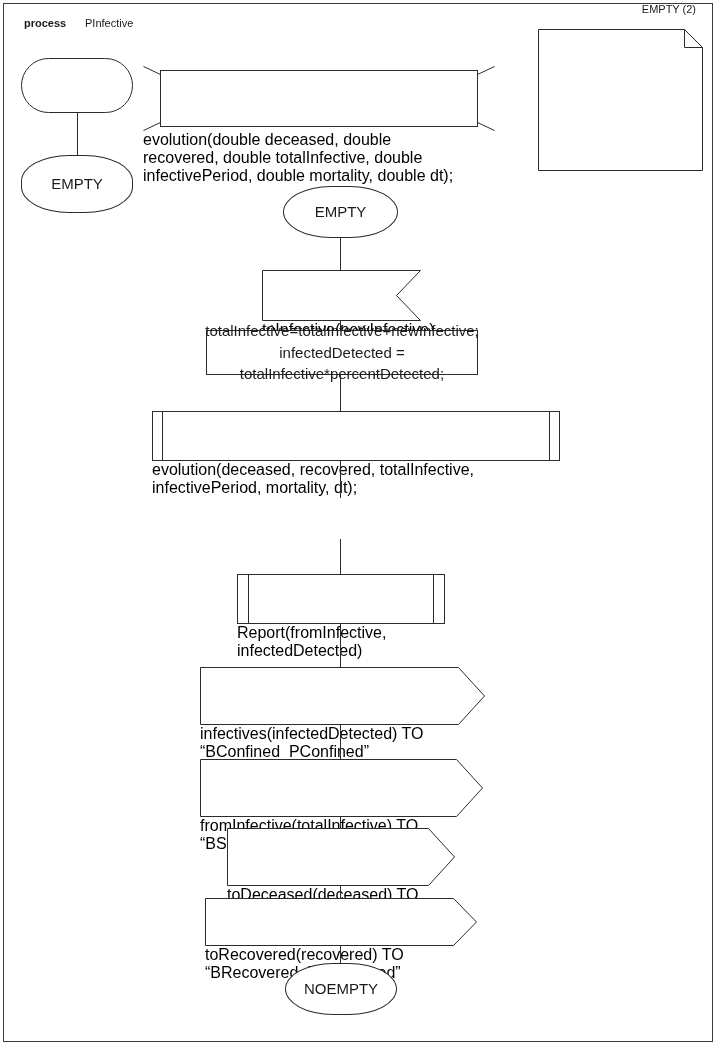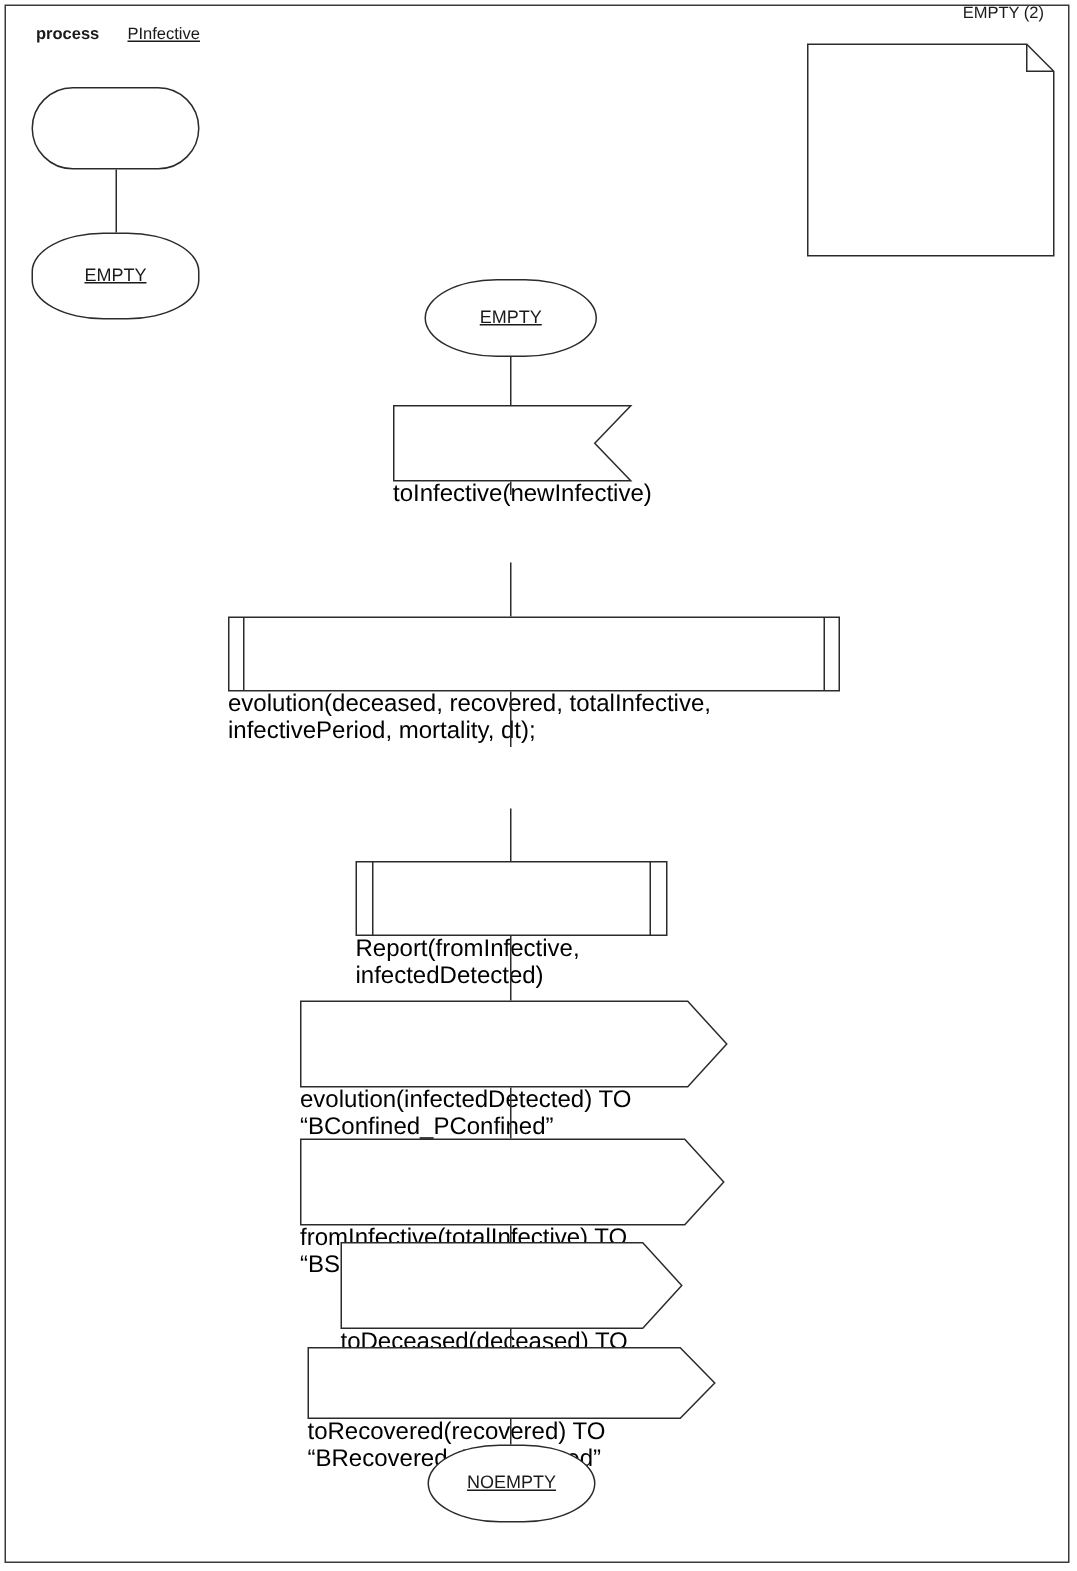--- a/index.html
+++ b/index.html
@@ -7,22 +7,22 @@
   #page{position:relative;width:718px;height:1047px;background:#fff;overflow:hidden;}
   #frame{position:absolute;left:3px;top:3px;width:710px;height:1039px;border:1px solid #3a3a3a;box-sizing:border-box;}
 
   .lbl{position:absolute;font-size:11px;color:#1a1a1a;white-space:nowrap;}
   .lbl.bold{font-weight:bold;}
 
   .shape{position:absolute;box-sizing:border-box;}
   .shape .txt{
     position:absolute;left:0;top:0;width:100%;height:100%;
     display:flex;align-items:center;justify-content:center;
-    text-align:center;font-size:12px;color:#1a1a1a;line-height:1.45;
-    padding:0 6px;box-sizing:border-box;white-space:pre-line;text-decoration:underline;
+    text-align:center;font-size:15px;color:#1a1a1a;line-height:1.45;
+    padding:0 6px;box-sizing:border-box;white-space:pre-line;
   }
 
   
   .task{border:1px solid #2b2b2b;background:#fff;}
 
   
   .state{border:1px solid #2b2b2b;background:#fff;border-radius:48px/26px;}
 
   
   .vline{position:absolute;width:0;border-left:1px solid #2b2b2b;}
@@ -42,56 +42,69 @@
     text-align:left;
   }
 </style>
 </head>
 <body>
 
 <div id="page">
   <div id="frame"></div>
 
   <div class="lbl bold" style="left:24px;top:17px;">process</div>
-  <div class="lbl" style="left:85px;top:17px;text-decoration:underline;">PInfective</div>
+  <div class="lbl" style="left:85px;top:17px;">PInfective</div>
   <div class="lbl" style="right:22px;top:3px;margin-left:40px;">EMPTY (2)</div>
 
   <div class="svgshape" style="left:538px;top:29px;">
     <svg width="165" height="142" viewBox="0 0 165 142">
       <path d="M0.5,0.5 L146.5,0.5 L164.5,18.5 L164.5,141.5 L0.5,141.5 Z"></path>
       <path class="noline" d="M146.5,0.5 L146.5,18.5 L164.5,18.5"></path>
     </svg>
   </div>
 
   <div class="shape state" style="left:21px;top:58px;width:112px;height:55px;border-radius:28px;">
     <div class="txt"></div>
   </div>
 
   <div class="vline" style="left:77px;top:113px;height:42px;"></div>
 
   <div class="shape state" style="left:21px;top:155px;width:112px;height:58px;">
     <div class="txt">EMPTY</div>
   </div>
 
+  <div class="svgshape" style="left:143px;top:66px;">
+    <svg width="352" height="65" viewBox="0 0 352 65">
+      <path d="M0.5,0.5 L17.5,8.5 L17.5,56.5 L0.5,64.5"></path>
+      <path d="M351.5,0.5 L334.5,8.5 L334.5,56.5 L351.5,64.5"></path>
+      <rect x="17.5" y="4.5" width="317" height="56"></rect>
+    </svg>
+    <div class="txt" style="left:18px;top:4px;width:317px;height:57px;">evolution(double deceased, double recovered, double totalInfective,
+double infectivePeriod, double mortality, double dt);</div>
+  </div>
 
   <div class="shape state" style="left:283px;top:186px;width:115px;height:52px;">
     <div class="txt">EMPTY</div>
   </div>
 
   <div class="vline" style="left:340px;top:238px;height:32px;"></div>
 
   <div class="svgshape" style="left:262px;top:270px;">
     <svg width="159" height="51" viewBox="0 0 159 51">
       <path d="M0.5,0.5 L158.5,0.5 L134.5,25.5 L158.5,50.5 L0.5,50.5 Z"></path>
     </svg>
     <div class="txt" style="left:0;top:0;width:138px;height:51px;">toInfective(newInfective)</div>
   </div>
 
   <div class="vline" style="left:340px;top:321px;height:9px;"></div>
 
+  <div class="shape task" style="left:206px;top:330px;width:272px;height:45px;">
+    <div class="txt">totalInfective=totalInfective+newInfective;
+infectedDetected = totalInfective*percentDetected;</div>
+  </div>
 
   <div class="vline" style="left:340px;top:375px;height:36px;"></div>
 
   <div class="svgshape" style="left:136px;top:411px;margin-left:16px;">
     <svg width="408" height="50" viewBox="0 0 408 50">
       <rect x="0.5" y="0.5" width="407" height="49"></rect>
       <line class="noline" x1="10.5" y1="0.5" x2="10.5" y2="49.5"></line>
       <line class="noline" x1="397.5" y1="0.5" x2="397.5" y2="49.5"></line>
     </svg>
     <div class="txt" style="left:11px;top:0;width:387px;height:50px;">evolution(deceased, recovered, totalInfective, infectivePeriod, mortality, dt);</div>
@@ -110,21 +123,21 @@
     </svg>
     <div class="txt" style="left:12px;top:0;width:185px;height:50px;">Report(fromInfective, infectedDetected)</div>
   </div>
 
   <div class="vline" style="left:340px;top:624px;height:43px;"></div>
 
   <div class="svgshape" style="left:200px;top:667px;">
     <svg width="285" height="58" viewBox="0 0 285 58">
       <path d="M0.5,0.5 L258.5,0.5 L284.5,29 L258.5,57.5 L0.5,57.5 Z"></path>
     </svg>
-    <div class="txt" style="left:0;top:0;width:260px;height:58px;">evolution(infectedDetected) TO “BConfined_PConfined”</div>
+    <div class="txt" style="left:0;top:0;width:260px;height:58px;">infectives(infectedDetected) TO “BConfined_PConfined”</div>
   </div>
 
   <div class="vline" style="left:340px;top:725px;height:34px;"></div>
 
   <div class="svgshape" style="left:200px;top:759px;">
     <svg width="283" height="58" viewBox="0 0 283 58">
       <path d="M0.5,0.5 L256.5,0.5 L282.5,29 L256.5,57.5 L0.5,57.5 Z"></path>
     </svg>
     <div class="txt" style="left:0;top:0;width:258px;height:58px;">fromInfective(totalInfective) TO “BSusceptible_PSusceptible”</div>
   </div>

